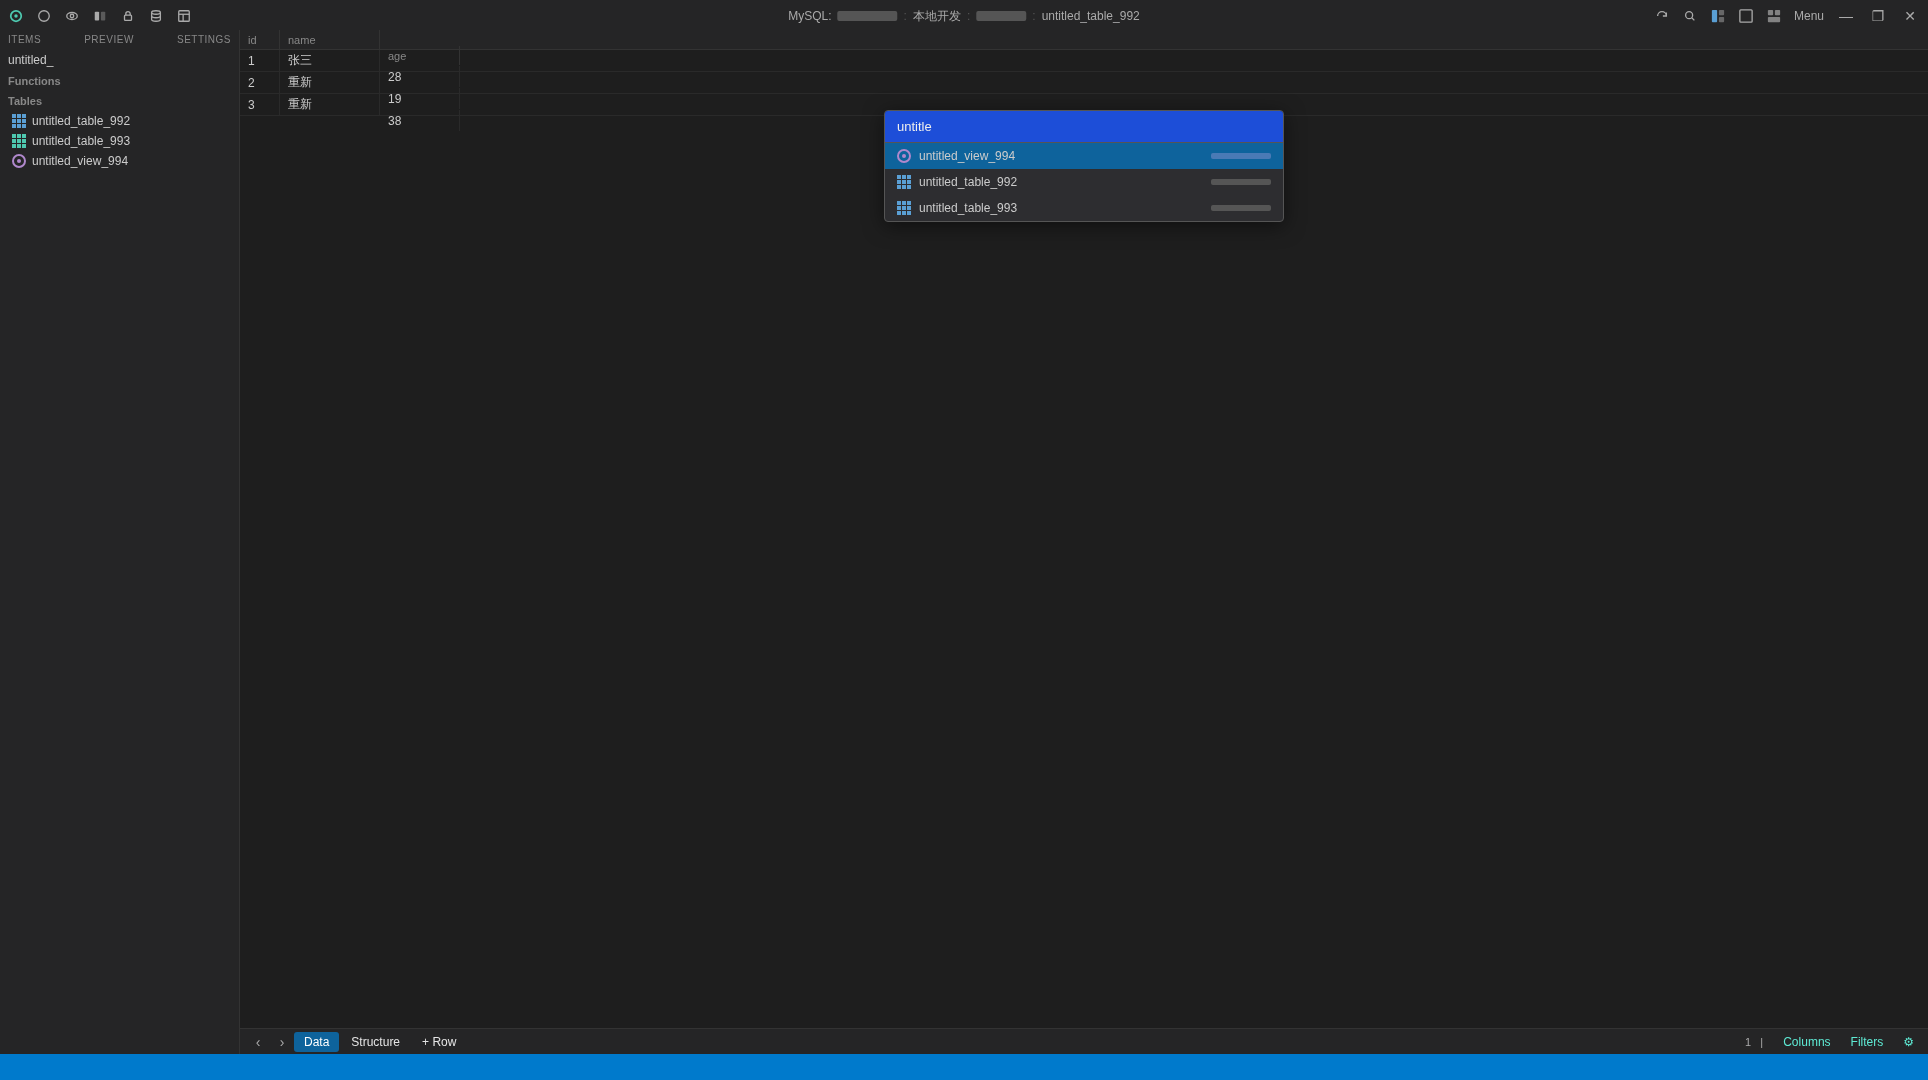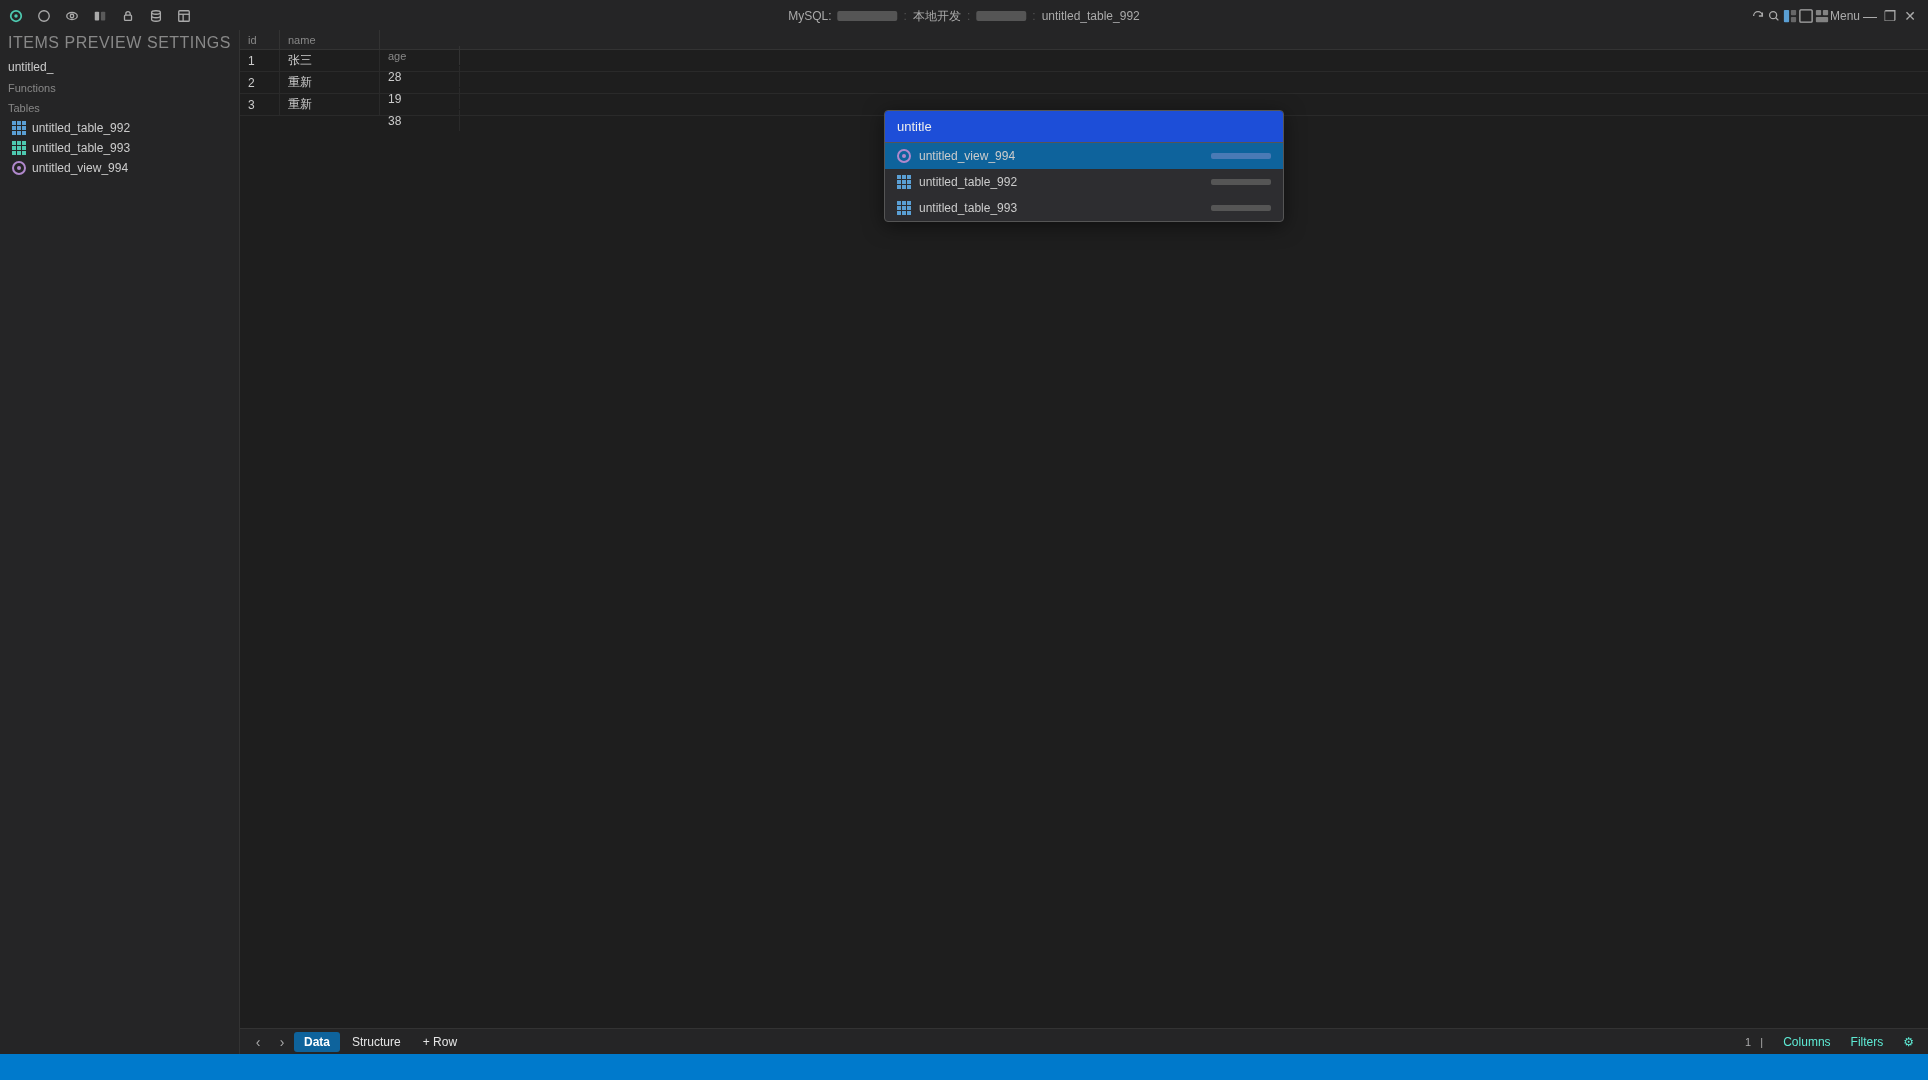--- a/index.html
+++ b/index.html
@@ -37,21 +37,21 @@
       transform: translateX(-50%);
       display: flex;
       align-items: center;
       gap: 6px;
       font-size: 12px;
       color: #aaa;
     }
     .titlebar-right {
       display: flex;
       align-items: center;
-      gap: 0;
+      gap: 12px;
     }
     .titlebar-icon {
       width: 16px;
       height: 16px;
       display: flex;
       align-items: center;
       justify-content: center;
       color: #aaa;
       cursor: pointer;
     }
@@ -89,21 +89,21 @@
       flex-direction: column;
       overflow: hidden;
       flex-shrink: 0;
     }
     .sidebar-section-header {
       display: flex;
       align-items: center;
       justify-content: space-between;
       padding: 4px 8px;
       color: #888;
-      font-size: 16px;
+      font-size: 10px;
       text-transform: uppercase;
       letter-spacing: 0.5px;
     }
     .sidebar-item {
       display: flex;
       align-items: center;
       padding: 3px 8px 3px 12px;
       gap: 6px;
       cursor: pointer;
       color: #ccc;
@@ -111,21 +111,21 @@
     }
     .sidebar-item-label {
       white-space: nowrap;
       overflow: hidden;
       text-overflow: ellipsis;
     }
     .sidebar-group-label {
       padding: 4px 8px;
       color: #888;
       font-size: 11px;
-      font-weight: 400;
+      font-weight: 700;
     }
     .sidebar-db-name {
       padding: 4px 8px;
       color: #ccc;
       font-size: 12px;
       font-weight: 500;
     }
 
     
     .content-area {
@@ -326,21 +326,20 @@
       border-radius: 3px;
       cursor: pointer;
       font-size: 12px;
       color: #e5e5e5;
       background: transparent;
       border: none;
     }
     .tab-btn.active {
       background: #0e639c;
       color: #fff;
-      font-weight: bold;
     }
     .tab-bar-right {
       margin-left: auto;
       display: flex;
       align-items: center;
       gap: 8px;
       color: #aaa;
       font-size: 12px;
     }
     .tab-bar-btn {

